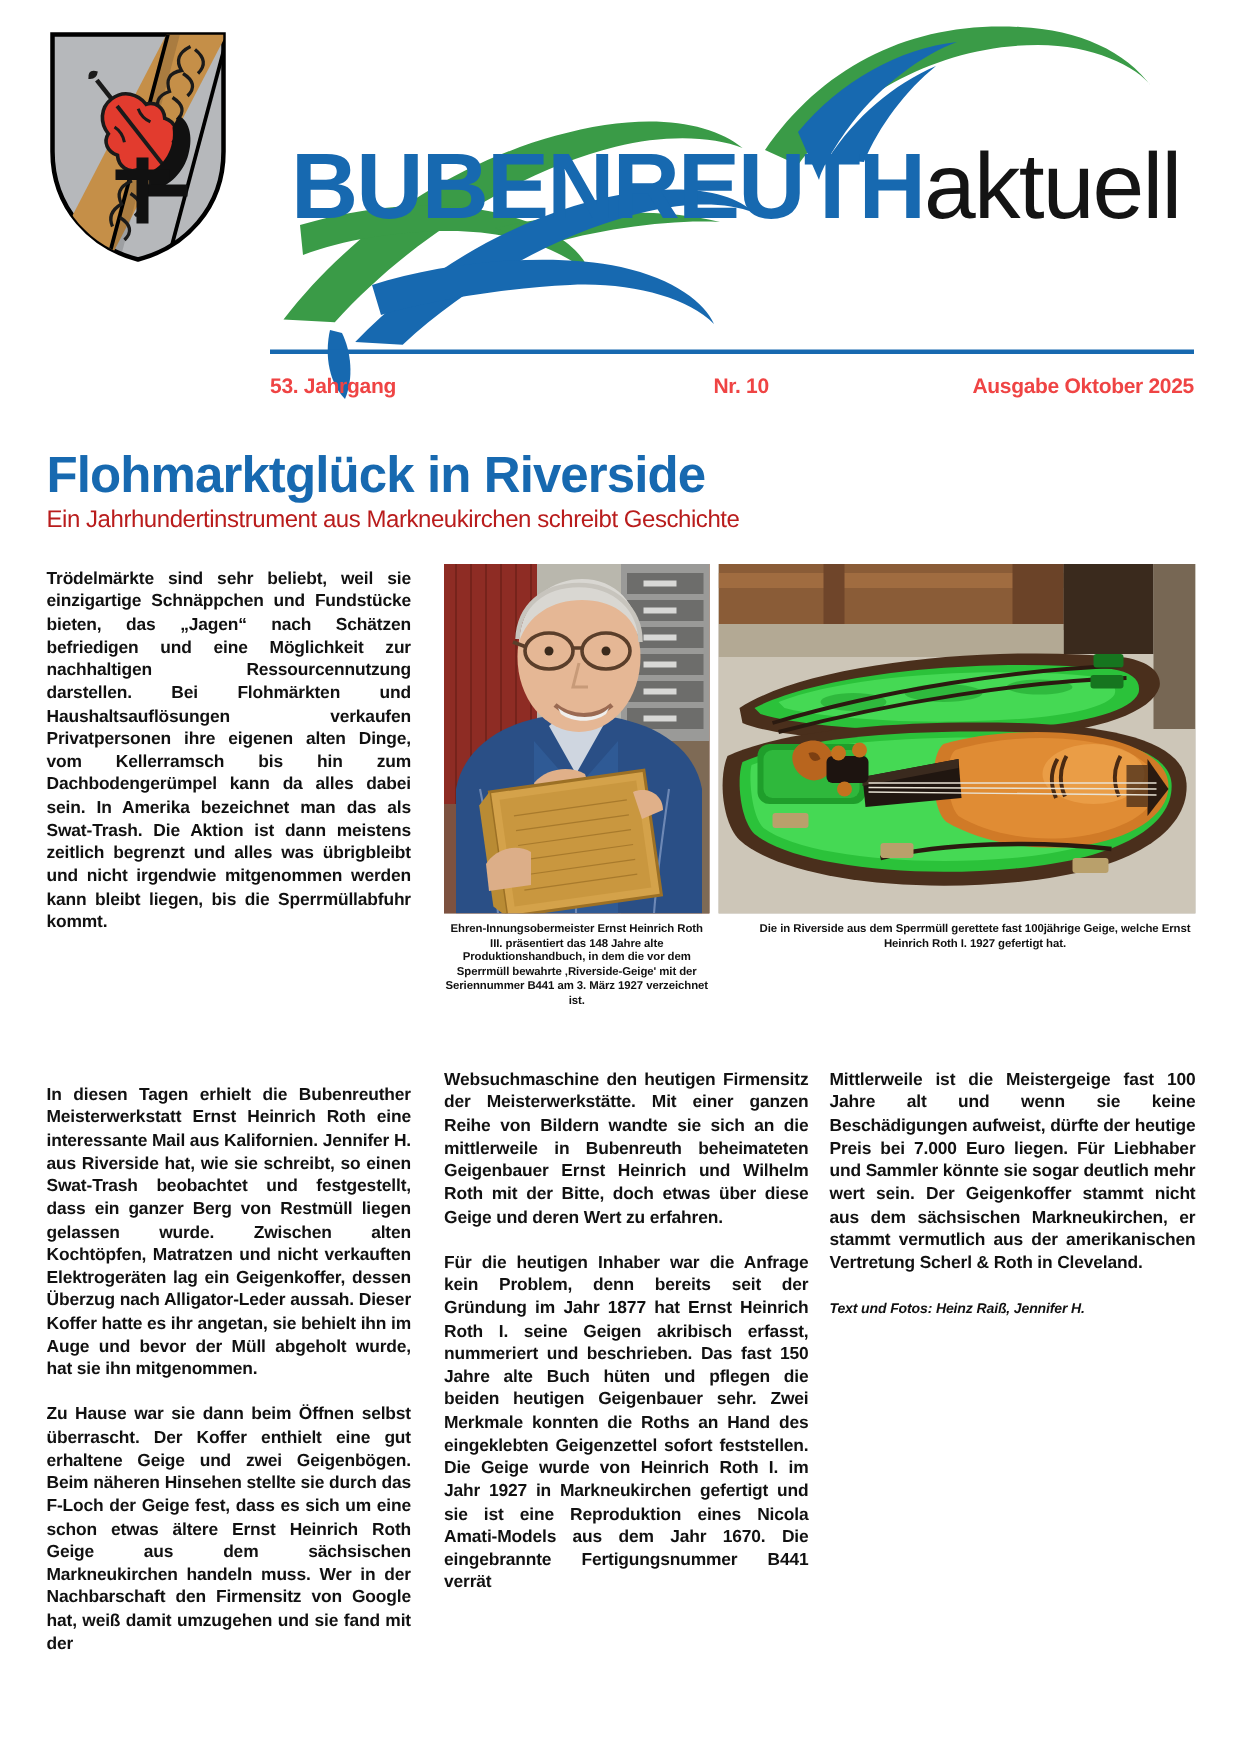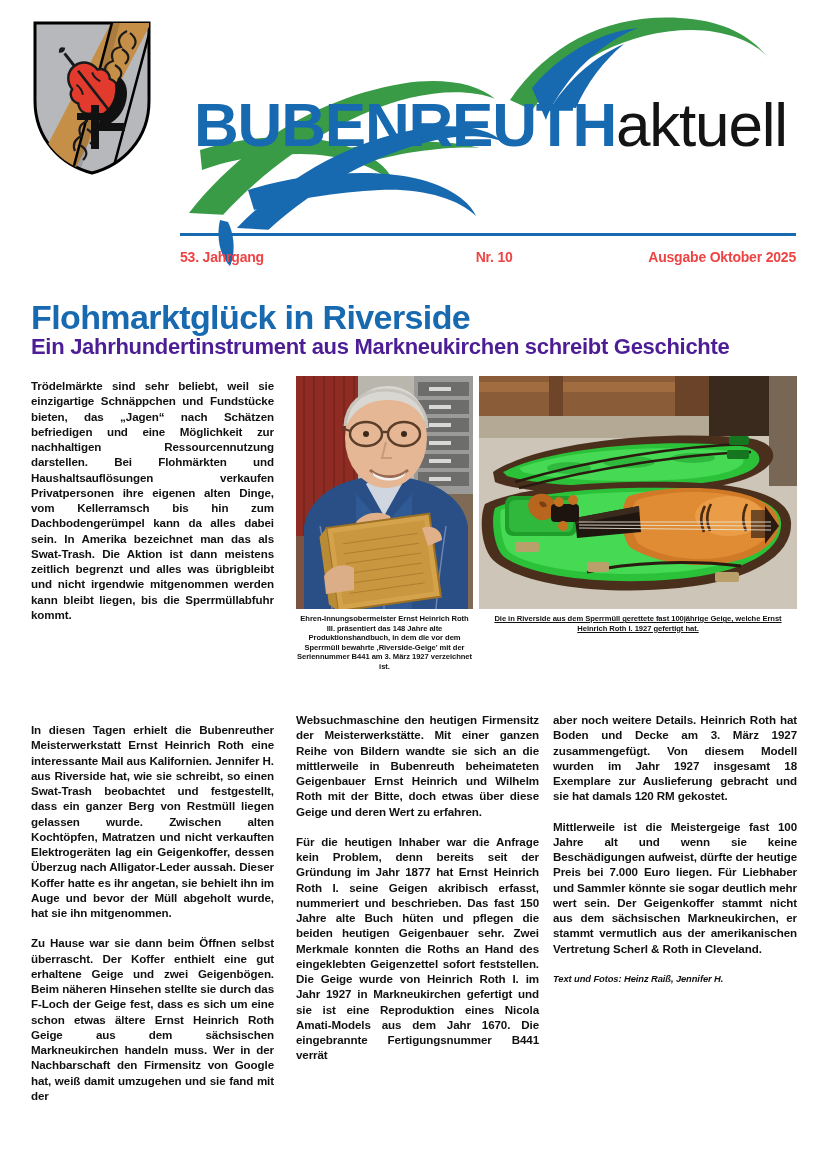--- a/index.html
+++ b/index.html
@@ -112,23 +112,23 @@
   }
   .headline {
     font-size: 34px;
     font-weight: bold;
     color: #1769B0;
     letter-spacing: -0.6px;
     line-height: 28px;
     margin: 0;
   }
   .subhead {
-    font-size: 22px;
-    font-weight: bold;
-    color: #4c1d95;
+    font-size: 16px;
+    font-weight: normal;
+    color: #b91c1c;
     letter-spacing: -0.3px;
     line-height: 24px;
     margin: 4px 0 0 0;
   }
 
   
   .photo-a {
     position: absolute;
     left: 296px;
     top: 376px;
@@ -156,24 +156,23 @@
     color: #111111;
     letter-spacing: -0.05px;
     text-align: center;
   }
   .caption-a {
     left: 296px;
     top: 614px;
     width: 177px;
   }
   .caption-b {
-    left: 479px;
+    left: 491px;
     top: 614px;
     width: 318px;
-    text-decoration: underline;
   }
 
   
   .col {
     position: absolute;
     font-size: 11.6px;
     line-height: 15.25px;
     text-align: justify;
     color: #111111;
     font-weight: bold;
@@ -468,16 +467,15 @@
   <p>In diesen Tagen erhielt die Bubenreuther Meisterwerkstatt Ernst Heinrich Roth eine interessante Mail aus Kalifornien. Jennifer H. aus Riverside hat, wie sie schreibt, so einen Swat-Trash beobachtet und festgestellt, dass ein ganzer Berg von Restmüll liegen gelassen wurde. Zwischen alten Kochtöpfen, Matratzen und nicht verkauften Elektrogeräten lag ein Geigenkoffer, dessen Überzug nach Alligator-Leder aussah. Dieser Koffer hatte es ihr angetan, sie behielt ihn im Auge und bevor der Müll abgeholt wurde, hat sie ihn mitgenommen.</p>
   <p>Zu Hause war sie dann beim Öffnen selbst überrascht. Der Koffer enthielt eine gut erhaltene Geige und zwei Geigenbögen. Beim näheren Hinsehen stellte sie durch das F-Loch der Geige fest, dass es sich um eine schon etwas ältere Ernst Heinrich Roth Geige aus dem sächsischen Markneukirchen handeln muss. Wer in der Nachbarschaft den Firmensitz von Google hat, weiß damit umzugehen und sie fand mit der</p>
 </div>
 
 <div class="col col-2">
   <p>Websuchmaschine den heutigen Firmensitz der Meisterwerkstätte. Mit einer ganzen Reihe von Bildern wandte sie sich an die mittlerweile in Bubenreuth beheimateten Geigenbauer Ernst Heinrich und Wilhelm Roth mit der Bitte, doch etwas über diese Geige und deren Wert zu erfahren.</p>
   <p>Für die heutigen Inhaber war die Anfrage kein Problem, denn bereits seit der Gründung im Jahr 1877 hat Ernst Heinrich Roth I. seine Geigen akribisch erfasst, nummeriert und beschrieben. Das fast 150 Jahre alte Buch hüten und pflegen die beiden heutigen Geigenbauer sehr. Zwei Merkmale konnten die Roths an Hand des eingeklebten Geigenzettel sofort feststellen. Die Geige wurde von Heinrich Roth I. im Jahr 1927 in Markneukirchen gefertigt und sie ist eine Reproduktion eines Nicola Amati-Models aus dem Jahr 1670. Die eingebrannte Fertigungsnummer B441 verrät</p>
 </div>
 
 <div class="col col-3">
-  <p>aber noch weitere Details. Heinrich Roth hat Boden und Decke am 3. März 1927 zusammengefügt. Von diesem Modell wurden im Jahr 1927 insgesamt 18 Exemplare zur Auslieferung gebracht und sie hat damals 120 RM gekostet.</p>
   <p>Mittlerweile ist die Meistergeige fast 100 Jahre alt und wenn sie keine Beschädigungen aufweist, dürfte der heutige Preis bei 7.000 Euro liegen. Für Liebhaber und Sammler könnte sie sogar deutlich mehr wert sein. Der Geigenkoffer stammt nicht aus dem sächsischen Markneukirchen, er stammt vermutlich aus der amerikanischen Vertretung Scherl &amp; Roth in Cleveland.</p>
   <div class="byline">Text und Fotos: Heinz Raiß, Jennifer H.</div>
 </div>
 
 </body></html>

